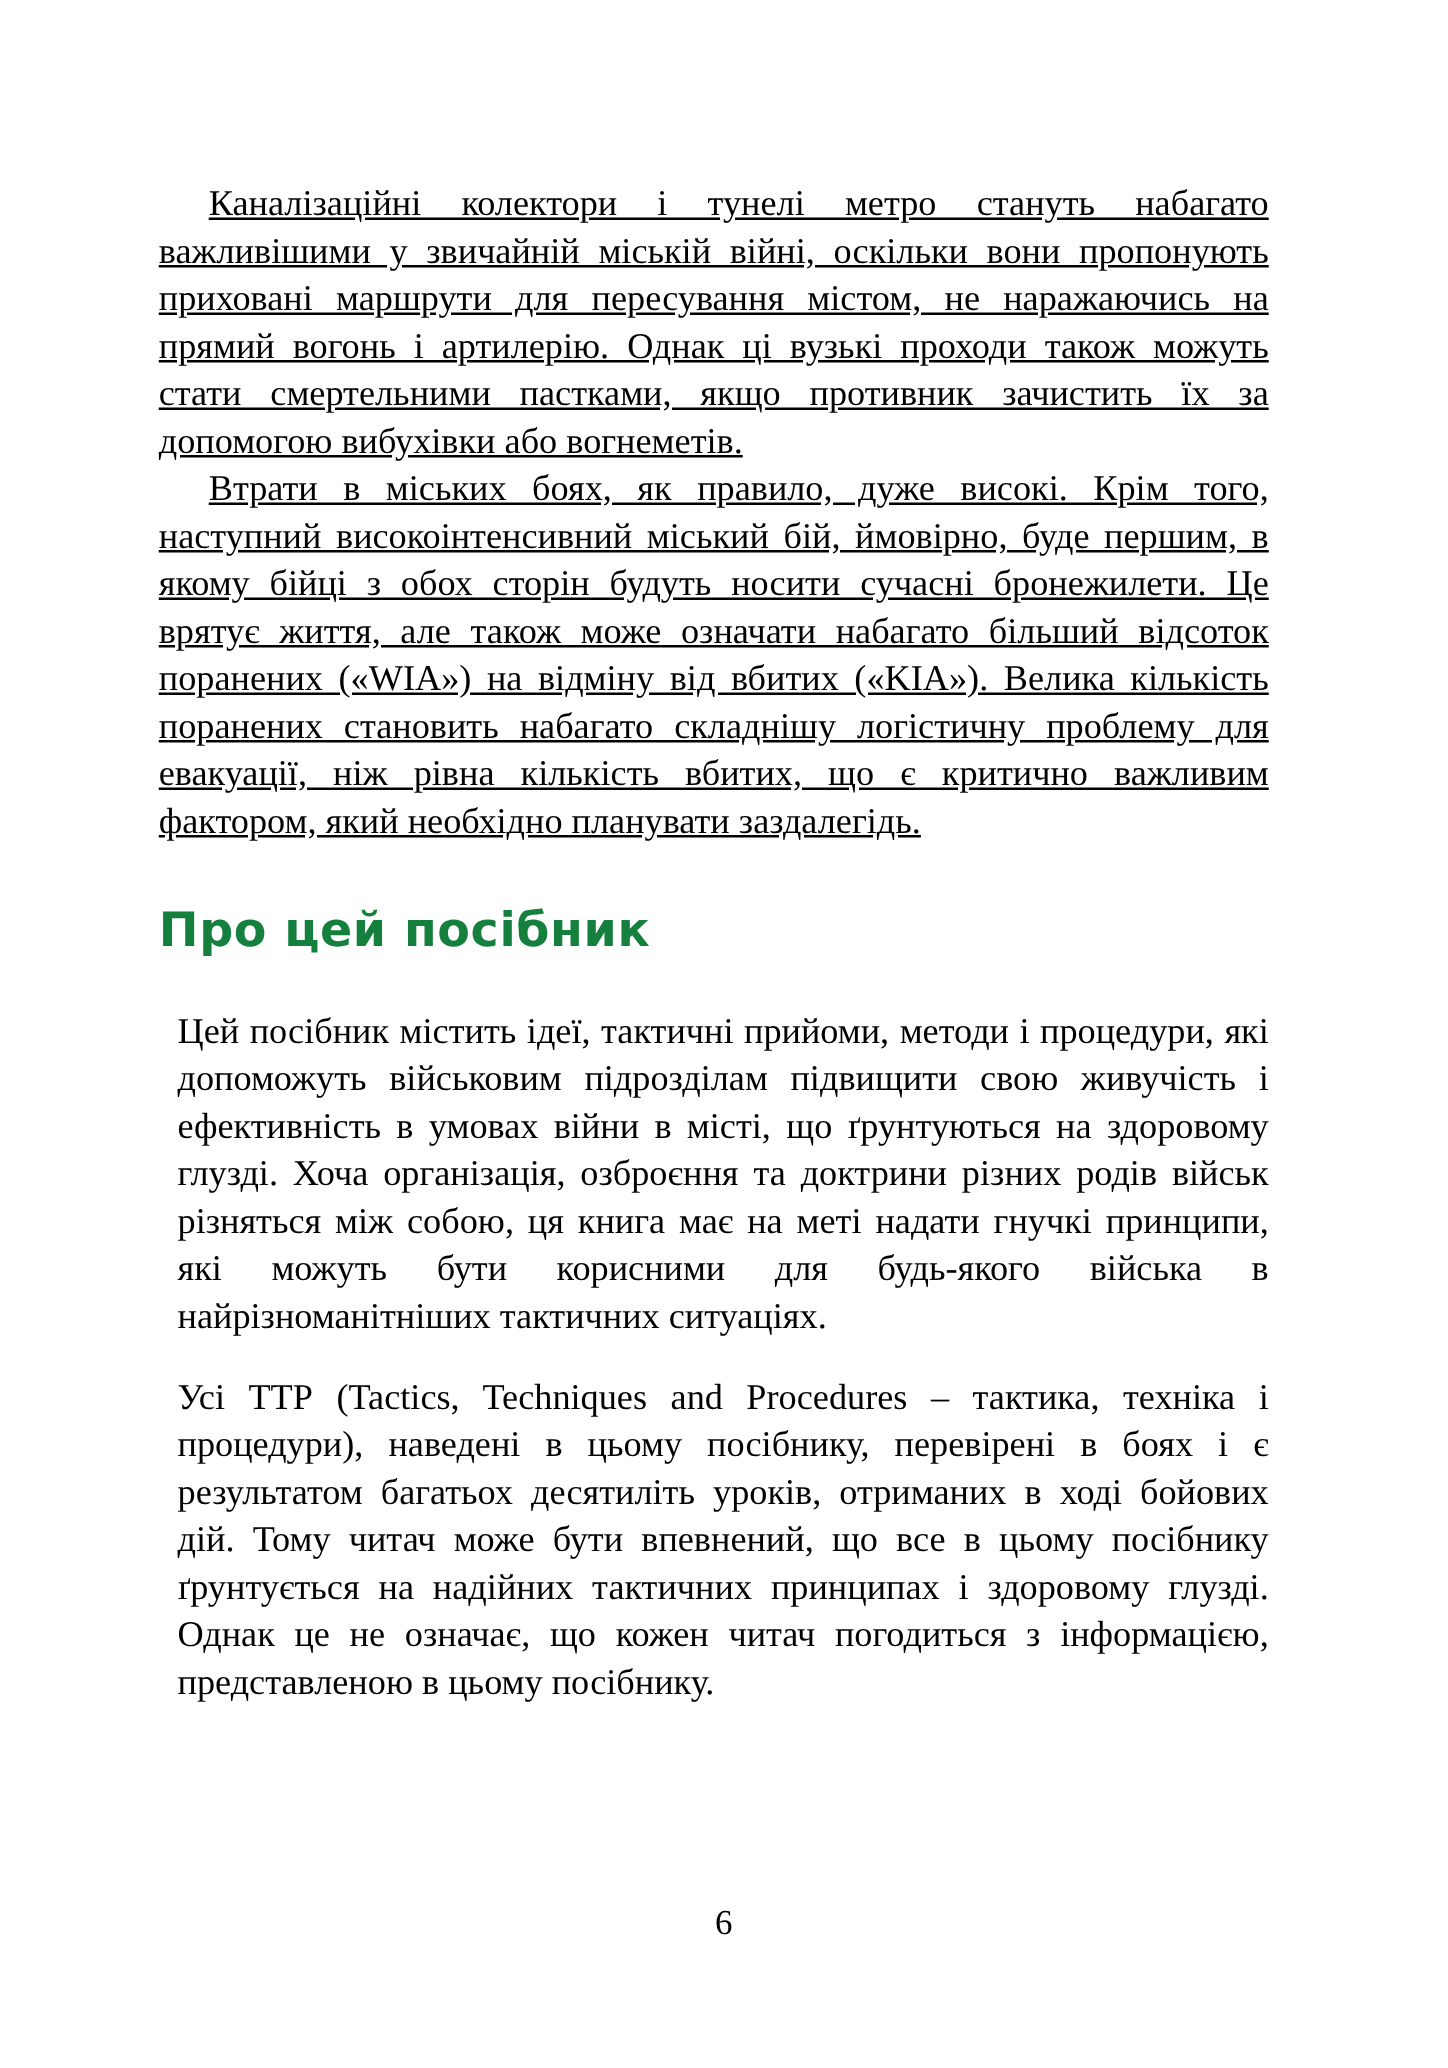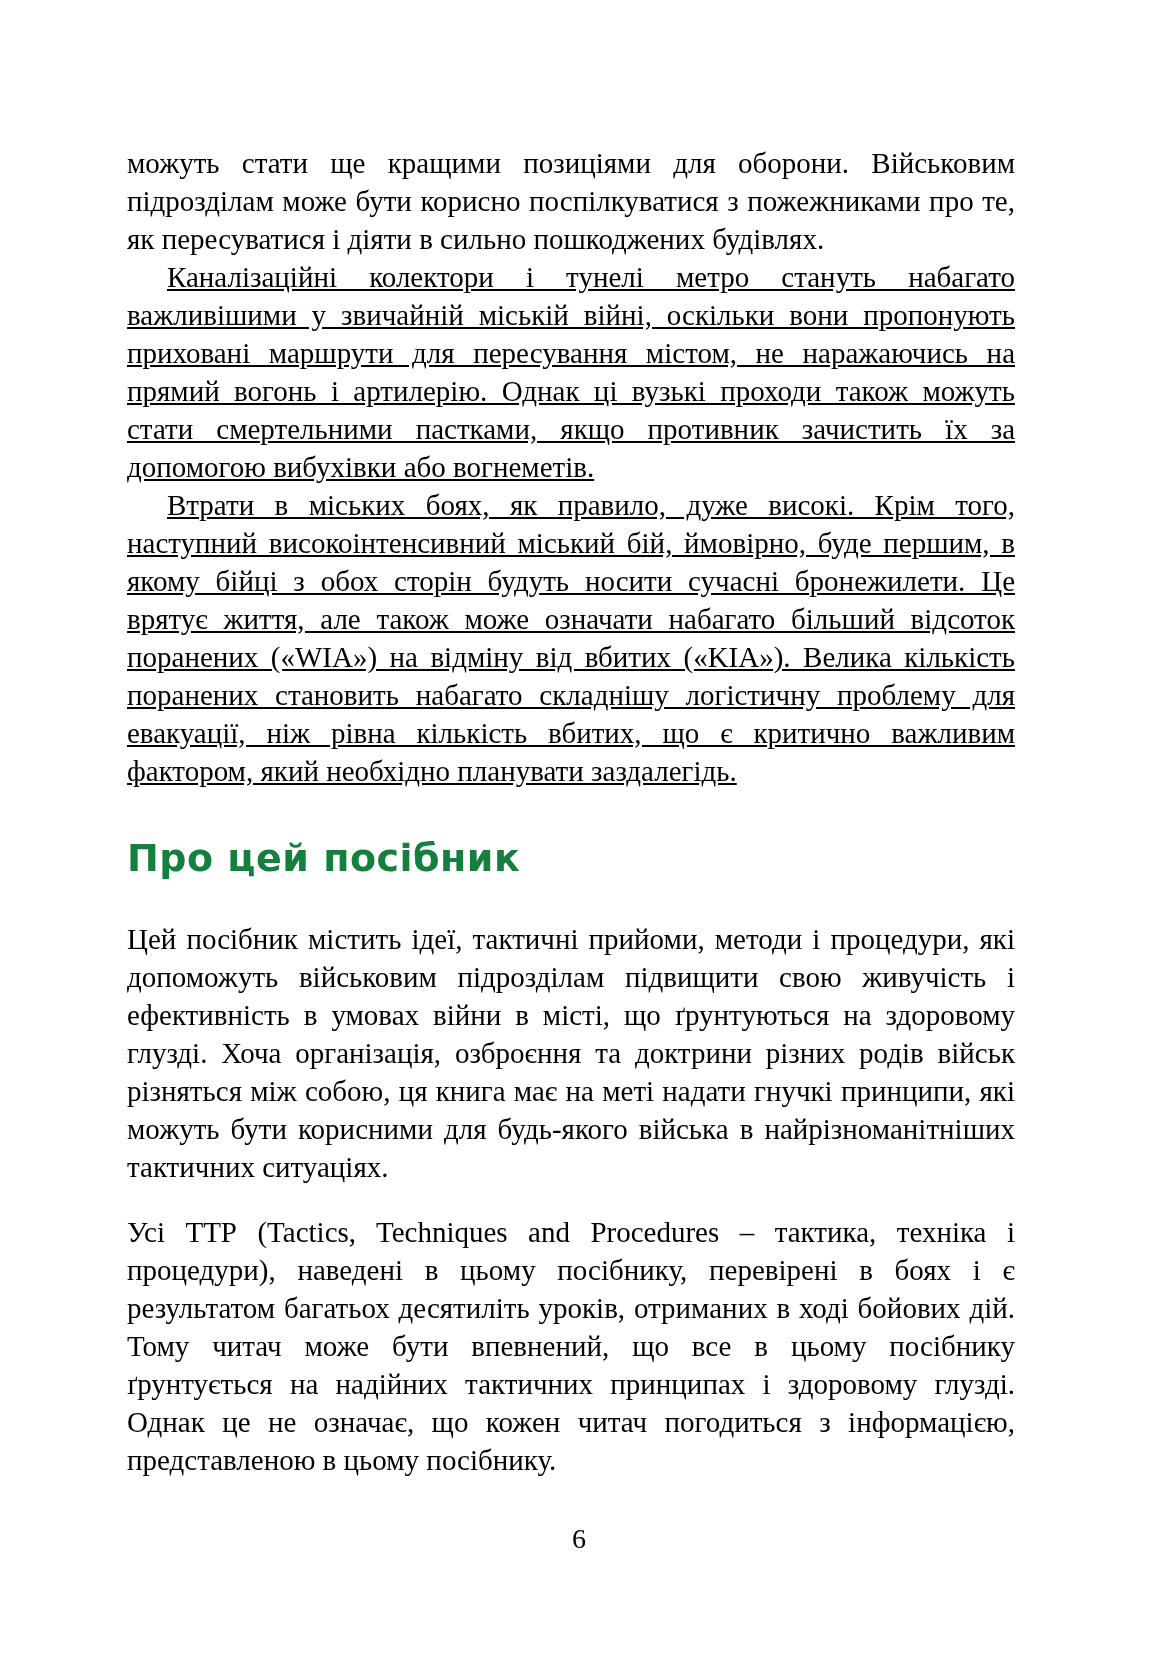--- a/index.html
+++ b/index.html
@@ -28,20 +28,21 @@
     line-height: 38px;
     text-align: justify;
     color: #000000;
   }
   .para.indent {
     text-indent: 40px;
     text-decoration: underline;
   }
   .para.block {
     margin-bottom: 27px;
+    margin-left: 15px;
   }
   .section-heading {
     margin: 46px 0 40px 0;
     font-family: "DejaVu Sans", sans-serif;
     font-weight: bold;
     font-size: 38px;
     line-height: 44px;
     letter-spacing: 0.5px;
     color: #15803d;
   }
@@ -56,21 +57,20 @@
     line-height: 34px;
     color: #000000;
   }
 </style>
 </head>
 <body>
 
 <div class="page">
   <div class="content">
 
-    <p class="para">можуть стати ще кращими позиціями для оборони. Військовим підрозділам може бути корисно поспілкуватися з пожежниками про те, як пересуватися і діяти в сильно пошкоджених будівлях.</p>
 
     <p class="para indent">Каналізаційні колектори і тунелі метро стануть набагато важливішими у звичайній міській війні, оскільки вони пропонують приховані маршрути для пересування містом, не наражаючись на прямий вогонь і артилерію. Однак ці вузькі проходи також можуть стати смертельними пастками, якщо противник зачистить їх за допомогою вибухівки або вогнеметів.</p>
 
     <p class="para indent">Втрати в міських боях, як правило, дуже високі. Крім того, наступний високоінтенсивний міський бій, ймовірно, буде першим, в якому бійці з обох сторін будуть носити сучасні бронежилети. Це врятує життя, але також може означати набагато більший відсоток поранених («WIA») на відміну від вбитих («KIA»). Велика кількість поранених становить набагато складнішу логістичну проблему для евакуації, ніж рівна кількість вбитих, що є критично важливим фактором, який необхідно планувати заздалегідь.</p>
 
     <h2 class="section-heading">Про цей посібник</h2>
 
     <p class="para block">Цей посібник містить ідеї, тактичні прийоми, методи і процедури, які допоможуть військовим підрозділам підвищити свою живучість і ефективність в умовах війни в місті, що ґрунтуються на здоровому глузді. Хоча організація, озброєння та доктрини різних родів військ різняться між собою, ця книга має на меті надати гнучкі принципи, які можуть бути корисними для будь-якого війська в найрізноманітніших тактичних ситуаціях.</p>
 
     <p class="para block">Усі ТТР (Tactics, Techniques and Procedures – тактика, техніка і процедури), наведені в цьому посібнику, перевірені в боях і є результатом багатьох десятиліть уроків, отриманих в ході бойових дій. Тому читач може бути впевнений, що все в цьому посібнику ґрунтується на надійних тактичних принципах і здоровому глузді. Однак це не означає, що кожен читач погодиться з інформацією, представленою в цьому посібнику.</p>

